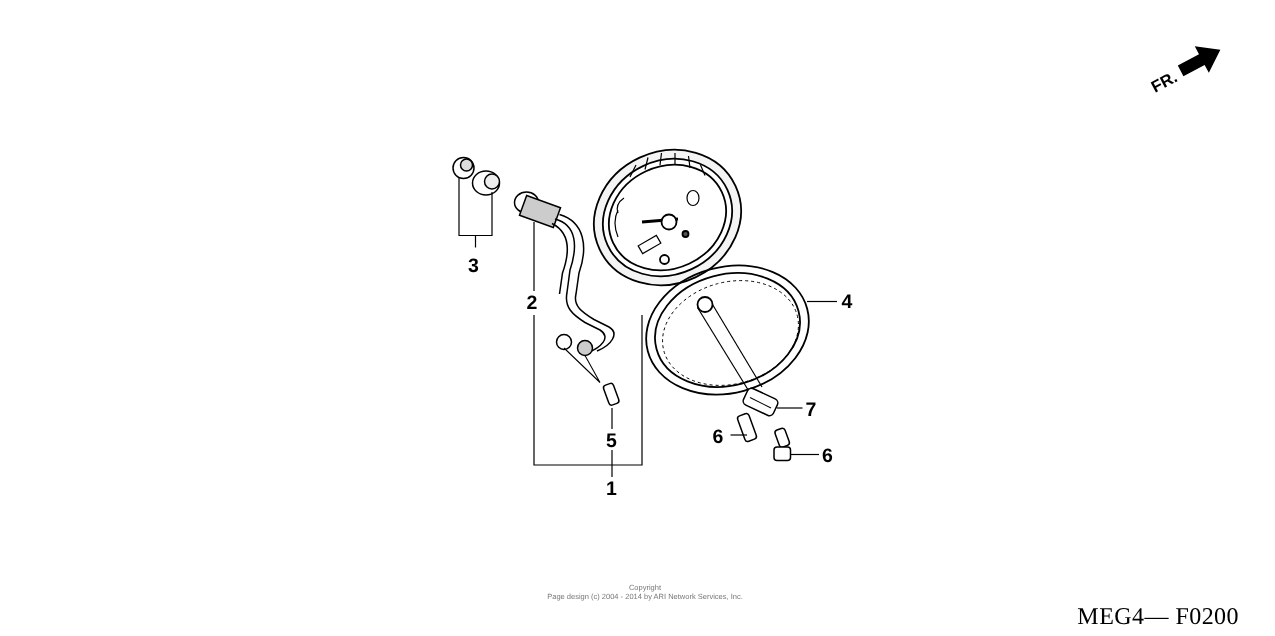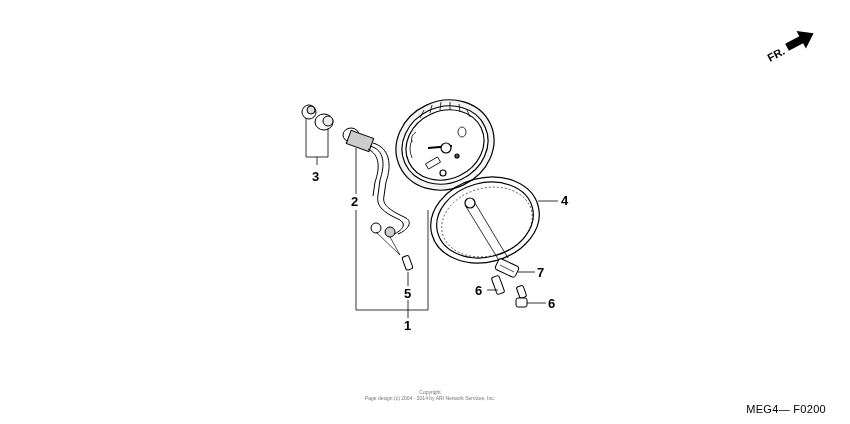--- a/index.html
+++ b/index.html
@@ -1,20 +1,20 @@
 <!DOCTYPE html>
 <html><head>
   <meta charset="utf-8">
   <style>
     html, body { margin: 0; padding: 0; background: #ffffff; }
     body { width: 850px; height: 424px; position: relative; overflow: hidden; font-family: "Liberation Sans", sans-serif; }
     #diagram { position: absolute; left: 0; top: 0; width: 850px; height: 424px; }
     .callout { font-family: "Liberation Sans", sans-serif; font-size: 13px; font-weight: bold; fill: #000; }
     .copyright { position: absolute; left: 330px; top: 389px; width: 200px; text-align: center; font-family: "Liberation Sans", sans-serif; font-size: 5px; color: #777; line-height: 6px; }
-    .code { position: absolute; right: 24px; top: 403px; font-family: Liberation Sans, sans-serif; font-size: 11px; color: #000; letter-spacing: 0.3px; }
+    .code { position: absolute; right: 24px; top: 403px; font-family: Liberation Serif, serif; font-size: 16px; color: #000; letter-spacing: 0.3px; }
     .fr-label { font-family: "Liberation Sans", sans-serif; font-size: 11px; font-weight: bold; fill: #000; }
   </style>
 </head>
 <body>
 
 <svg id="diagram" viewBox="0 0 850 424" xmlns="http://www.w3.org/2000/svg">
 
   <g transform="translate(770,62) rotate(-28)">
     <text class="fr-label" x="0" y="0">FR.</text>
     <polygon points="22,-9 38,-9 38,-15 52,-5 38,5 38,-1 22,-1" fill="#000"></polygon>

